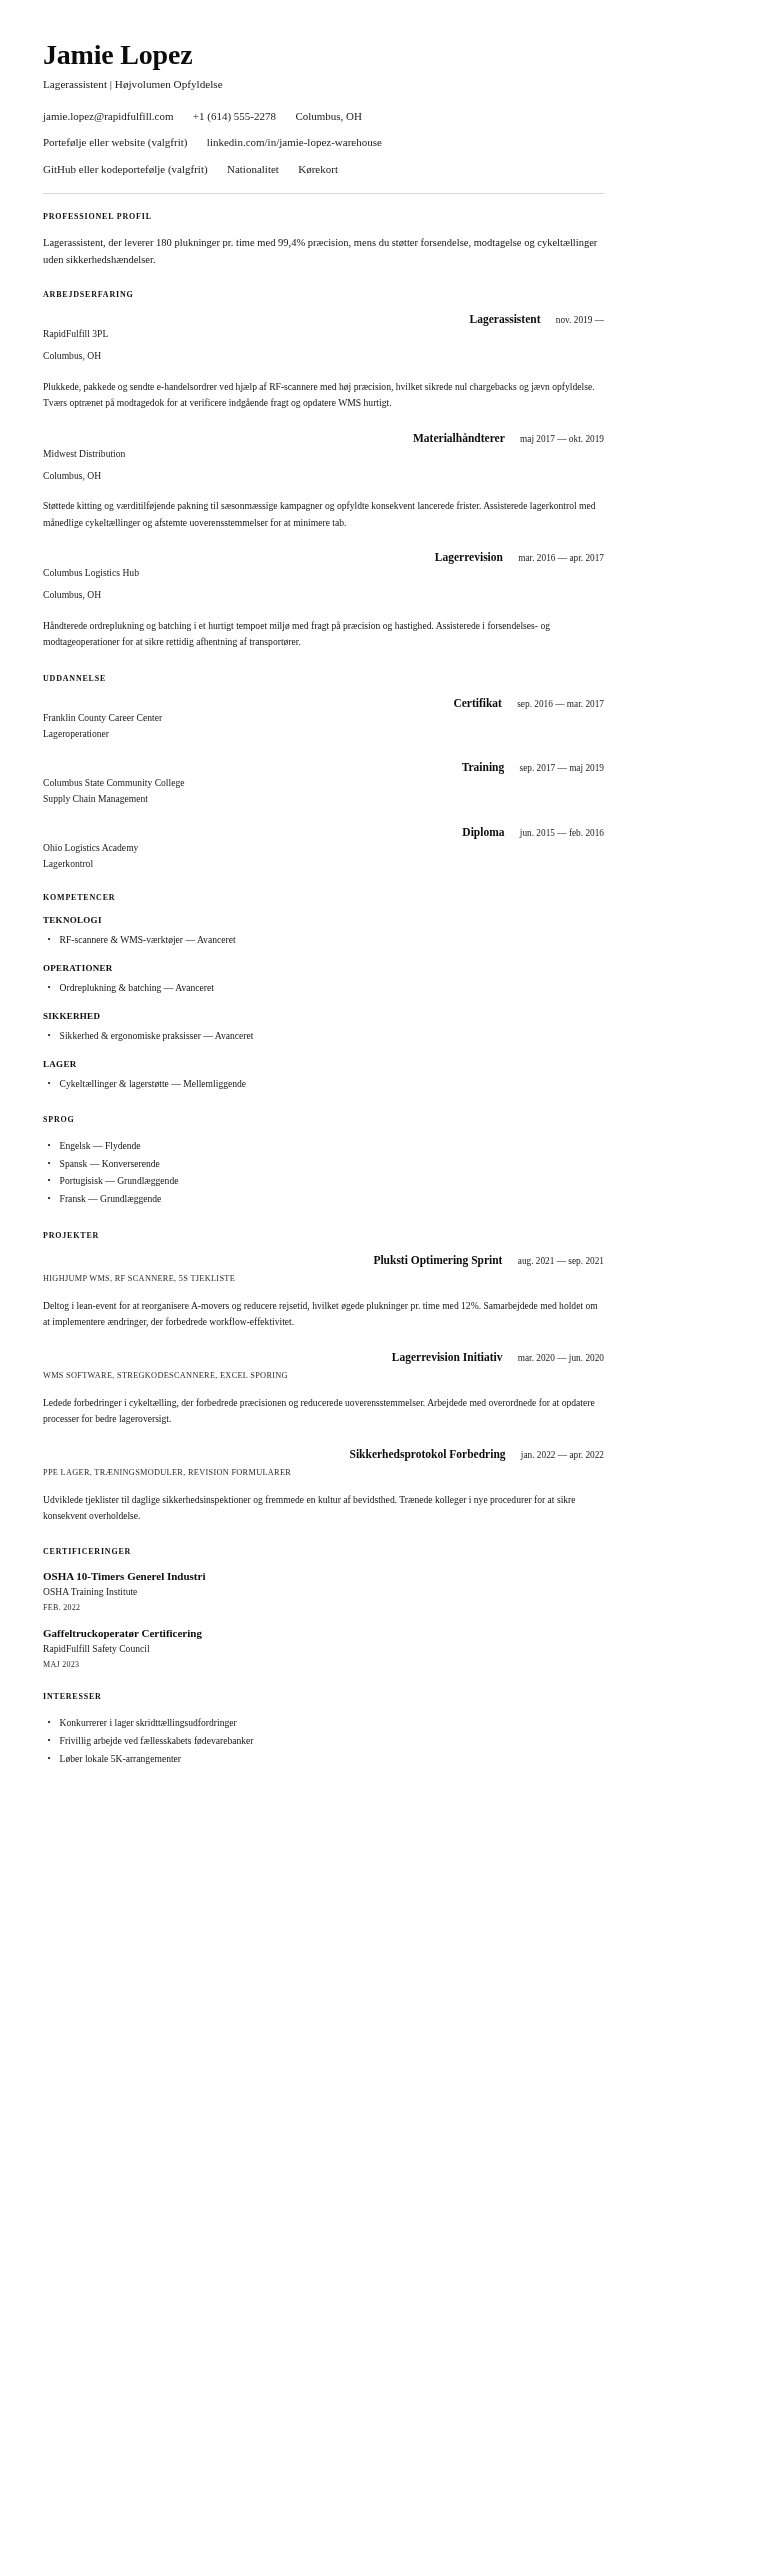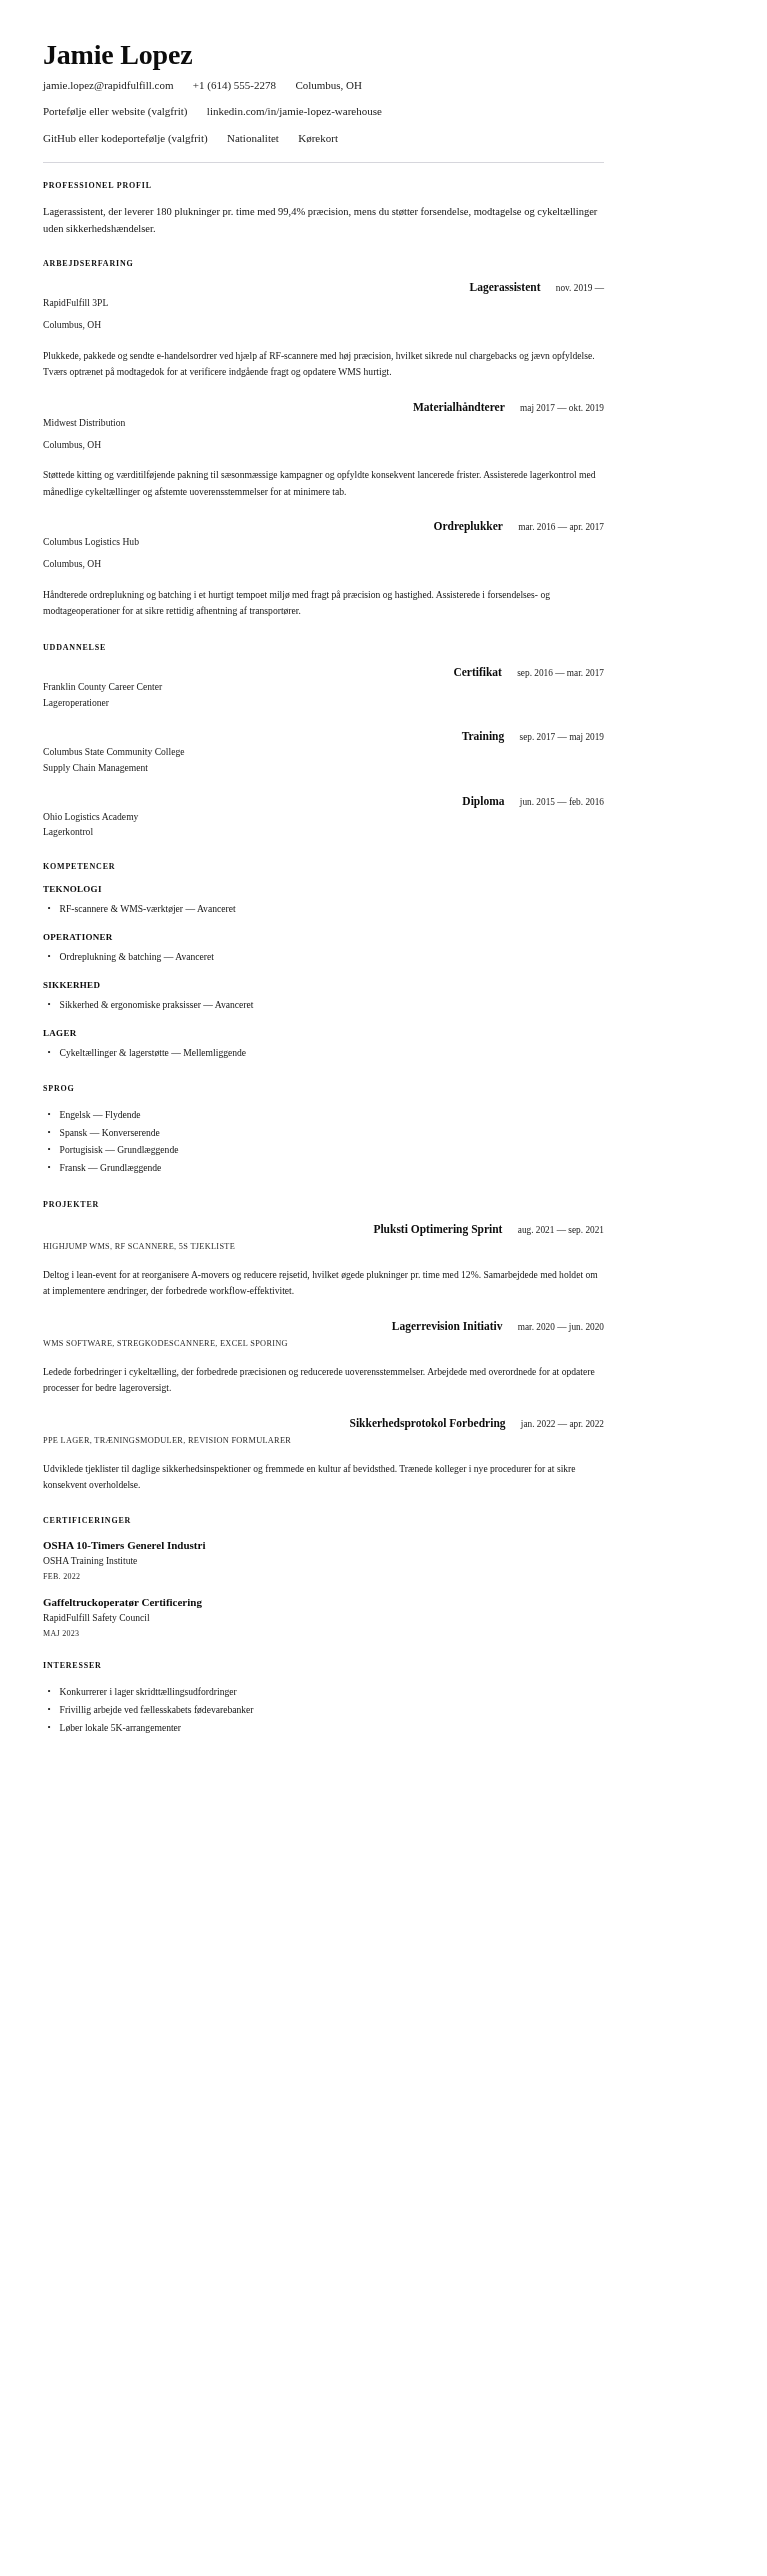--- a/index.html
+++ b/index.html
@@ -193,20 +193,21 @@
 
   .lang-group { margin-top: 2.6px; }
 </style>
 </head>
 <body>
 
 <div class="page">
 
   <header>
     <h1 class="name">Jamie Lopez</h1>
+    <p class="headline">Lagerassistent | Højvolumen Opfyldelse</p>
 
     <div class="contact-row">
       <span class="ci">jamie.lopez@rapidfulfill.com</span>
       <span class="ci">+1 (614) 555-2278</span>
       <span class="ci">Columbus, OH</span>
     </div>
 
     <div class="contact-row">
       <span class="ci">Portefølje eller website (valgfrit)</span>
       <span class="ci">linkedin.com/in/jamie-lopez-warehouse</span>
@@ -244,21 +245,21 @@
         <h3 class="entry-title">Materialhåndterer</h3>
         <div class="entry-date">maj 2017 — okt. 2019</div>
       </div>
       <p class="entry-org">Midwest Distribution</p>
       <p class="entry-loc">Columbus, OH</p>
       <p class="entry-desc">Støttede kitting og værditilføjende pakning til sæsonmæssige kampagner og opfyldte konsekvent lancerede frister. Assisterede lagerkontrol med månedlige cykeltællinger og afstemte uoverensstemmelser for at minimere tab.</p>
     </article>
 
     <article class="entry">
       <div class="entry-head">
-        <h3 class="entry-title">Ordreplukker</h3>
+        <h3 class="entry-title">Lagerrevision</h3>
         <div class="entry-date">mar. 2016 — apr. 2017</div>
       </div>
       <p class="entry-org">Columbus Logistics Hub</p>
       <p class="entry-loc">Columbus, OH</p>
       <p class="entry-desc">Håndterede ordreplukning og batching i et hurtigt tempoet miljø med fragt på præcision og hastighed. Assisterede i forsendelses- og modtageoperationer for at sikre rettidig afhentning af transportører.</p>
     </article>
   </section>
 
   <section class="section" style="margin-top:23px;">
     <h2 class="section-title">Uddannelse</h2>

